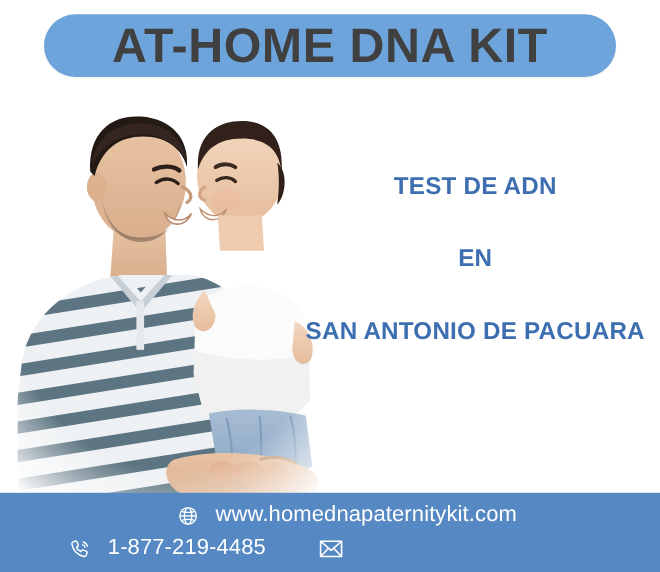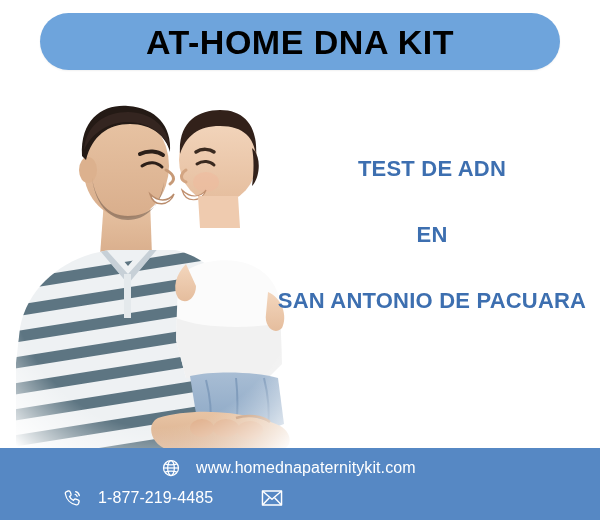--- a/index.html
+++ b/index.html
@@ -26,22 +26,22 @@
     width: 520px;
     height: 57px;
     background: #6ea4dc;
     border-radius: 29px;
     display: flex;
     align-items: center;
     justify-content: center;
     box-shadow: 0 1px 2px rgba(0,0,0,0.06);
   }
   .banner-title {
-    color: #000000;
-    font-size: 34px;
+    color: #404040;
+    font-size: 44px;
     font-weight: bold;
     letter-spacing: 0.5px;
     line-height: 1;
     white-space: nowrap;
   }
 
   
   .photo {
     position: absolute;
     left: 0px;
@@ -79,21 +79,21 @@
     top: 448px;
     width: 600px;
     height: 72px;
     background: #5688c4;
   }
   .footer-row {
     position: absolute;
     display: flex;
     align-items: center;
     color: #ffffff;
-    font-size: 16px;
+    font-size: 20px;
     white-space: nowrap;
   }
   .footer-row.row-web {
     left: 160px;
     top: 9px;
   }
   .footer-row.row-contact {
     left: 62px;
     top: 39px;
     gap: 12px;

